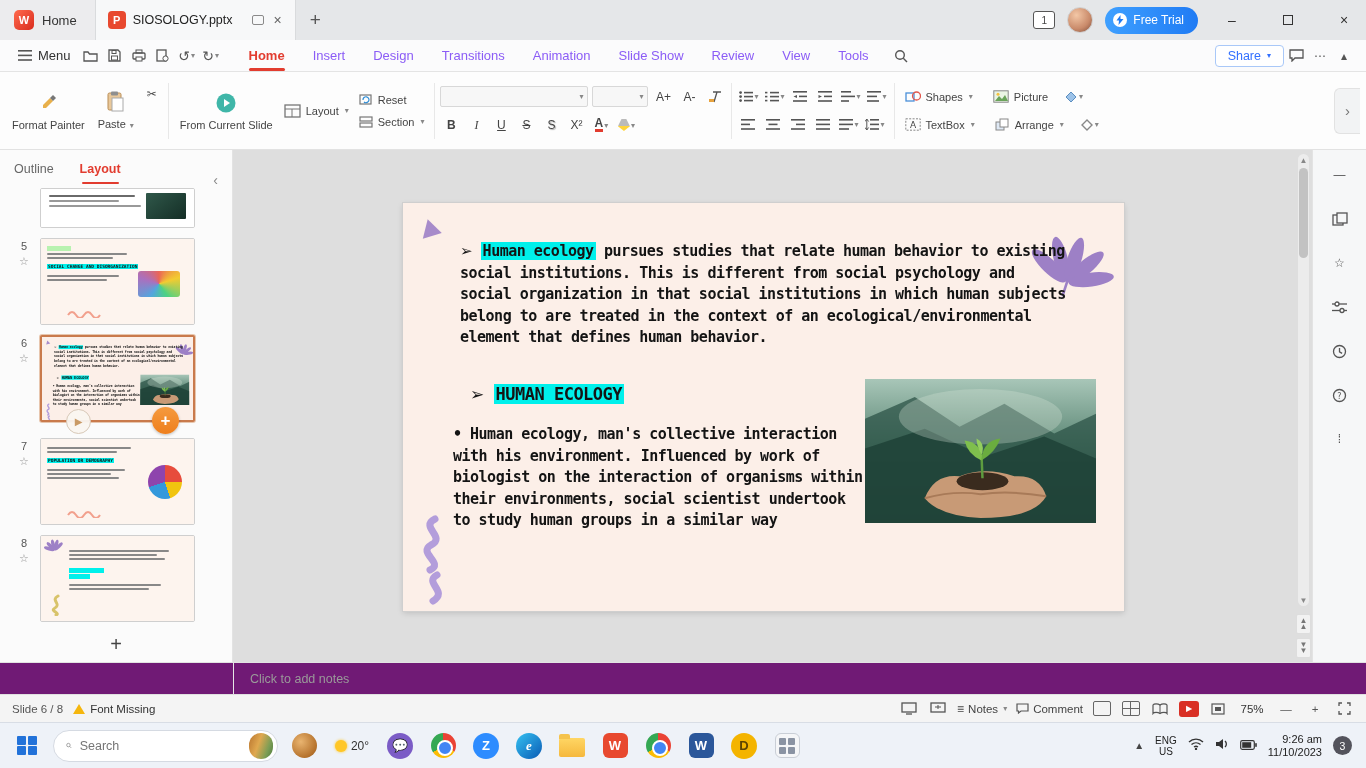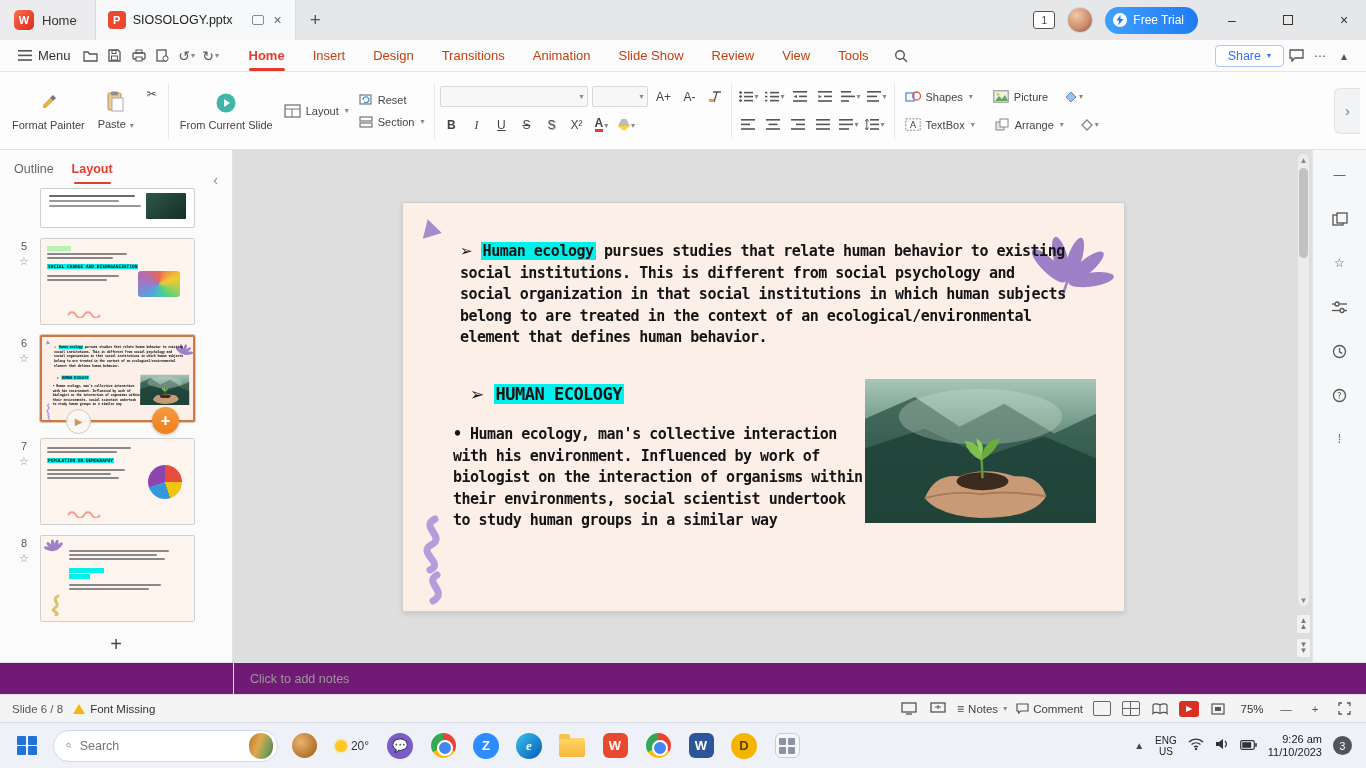--- a/index.html
+++ b/index.html
@@ -25,21 +25,21 @@
   .winbtn{width:44px;height:40px;display:flex;align-items:center;justify-content:center;color:#333;font-size:14px}
   .maxbox{width:10px;height:10px;border:1.4px solid #333}
 
   
   .menubar{position:absolute;left:0;top:40px;width:1366px;height:32px;background:#fbfbfc;border-bottom:1px solid #e4e4e4;display:flex;align-items:center;padding:0 10px}
   .menu-btn{display:flex;align-items:center;gap:6px;font-size:13px;color:#333;padding:0 8px}
   .mico{width:24px;height:22px;display:flex;align-items:center;justify-content:center;border-radius:3px;color:#555}
   .mico svg{display:block}
   .car{font-size:8px;color:#888;margin-left:1px}
   .mtabs{display:flex;align-items:center;gap:28px;margin-left:26px;height:100%}
-  .mtab{font-size:13px;color:#c2410c;height:100%;display:flex;align-items:center;position:relative}
+  .mtab{font-size:13px;color:#8b5cf6;height:100%;display:flex;align-items:center;position:relative}
   .mtab.active{color:#e23c2f;font-weight:bold}
   .mtab.active::after{content:'';position:absolute;left:0;right:0;bottom:0;height:3px;background:#e23c2f;border-radius:2px}
   .msearch{margin-left:20px}
   .mb-right{margin-left:auto;display:flex;align-items:center;}
   .share-btn{display:flex;align-items:center;gap:5px;border:1px solid #a9c8f8;color:#3370ff;border-radius:4px;padding:3px 12px;font-size:12.5px;background:#fff}
 
   
   .ribbon{position:absolute;left:0;top:72px;width:1366px;height:78px;background:#fdfdfd;border-bottom:1px solid #e2e2e2;display:flex;align-items:center;padding:0 6px}
   .vsep{width:1px;height:56px;background:#e8e8e8;margin:0 5px;flex:none}
   .bigbtn{display:flex;flex-direction:column;align-items:center;justify-content:center;gap:4px;padding:3px 6px;border-radius:4px;min-width:50px;height:66px;font-size:11px;color:#444;text-align:center;line-height:12px}
@@ -48,21 +48,21 @@
   .sbtn{display:flex;align-items:center;gap:5px;font-size:11px;color:#444;padding:2px 5px;border-radius:3px;white-space:nowrap}
   .tool{min-width:22px;height:20px;display:flex;align-items:center;justify-content:center;border-radius:3px;color:#444;font-size:12px;padding:0 2px}
   .combo{height:21px;border:1px solid #d8d8d8;background:#f7f7f7;border-radius:2px;display:flex;align-items:center;justify-content:flex-end;padding:0 4px;color:#999}
   .fc-A{font-weight:bold;border-bottom:3px solid #e23c2f;line-height:11px}
   .hlpen{width:12px;height:12px;background:linear-gradient(180deg,#bbb 55%,#ffd43b 55%);clip-path:polygon(30% 0,70% 0,100% 60%,50% 100%,0 60%)}
   .ribbon-expand{margin-left:auto;width:26px;height:46px;background:#f2f3f4;border:1px solid #e2e2e2;border-right:none;border-radius:6px 0 0 6px;display:flex;align-items:center;justify-content:center;color:#777;font-size:15px}
 
   
   .workspace{position:absolute;left:0;top:150px;width:1366px;height:512px}
   .sidebar{position:absolute;left:0;top:0;width:233px;height:512px;background:#fbfbfb;border-right:1px solid #e3e3e3;overflow:hidden}
-  .pane-tabs{display:flex;align-items:flex-end;height:38px;padding:0 14px;gap:18px;position:relative}
+  .pane-tabs{display:flex;align-items:flex-end;height:38px;padding:0 14px;gap:26px;position:relative}
   .ptab{font-size:12.5px;color:#666;height:100%;display:flex;align-items:center;position:relative}
   .ptab.active{color:#e23c2f;font-weight:bold}
   .ptab.active::after{content:'';position:absolute;left:2px;right:2px;bottom:4px;height:2.5px;background:#e23c2f;border-radius:2px}
   .pane-collapse{margin-left:auto;color:#888;font-size:14px}
   .srow{display:flex;margin:8px 10px 10px 14px;gap:6px}
   .snum-col{width:20px;display:flex;flex-direction:column;align-items:center;gap:3px;padding-top:2px}
   .snum{font-size:11px;color:#555}
   .sstar{font-size:11px;color:#999}
   .thumb{position:relative;width:155px;height:87px;background:#fff;border:1px solid #cfcfcf;border-radius:2px;overflow:visible}
   .thumb .clip{position:absolute;inset:0;overflow:hidden;border-radius:1px}

